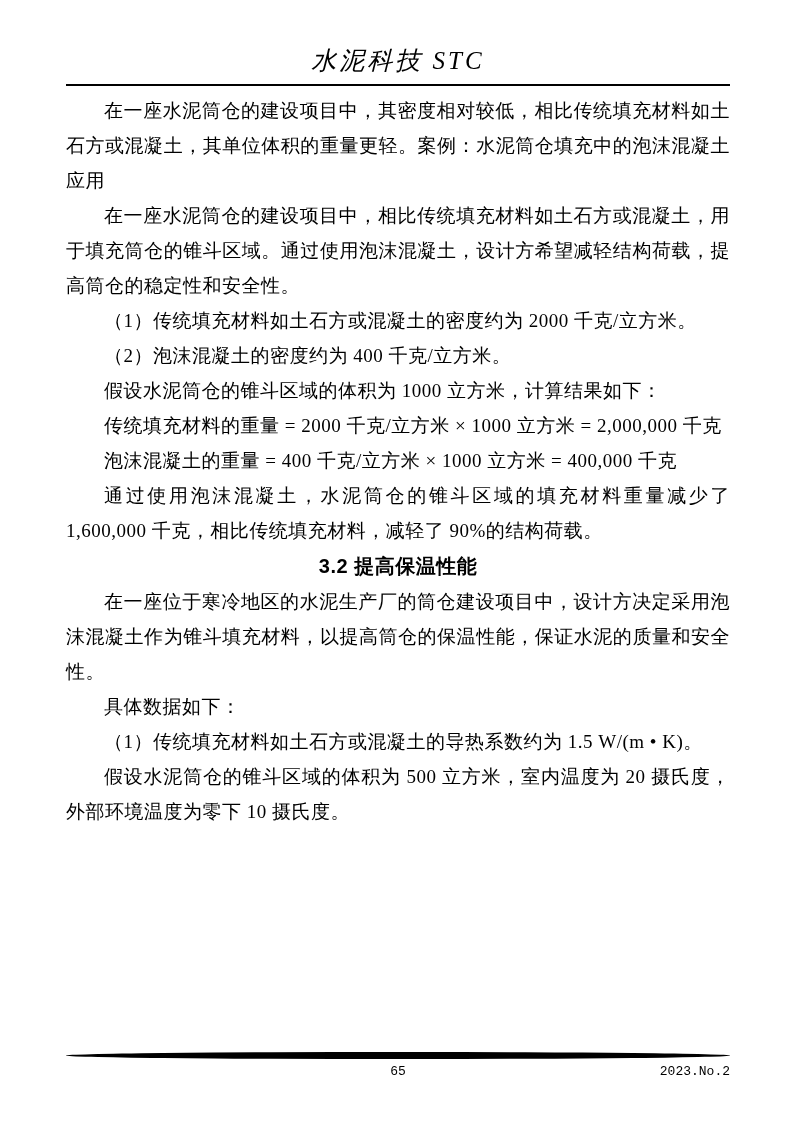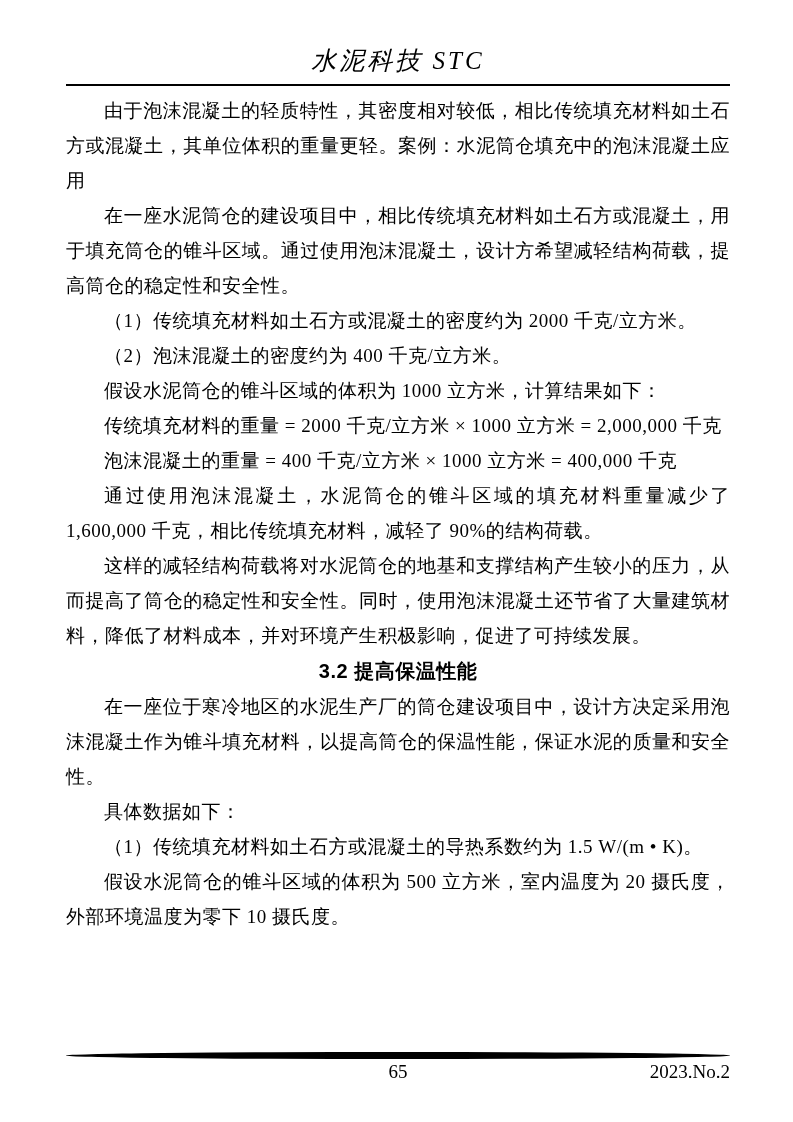--- a/index.html
+++ b/index.html
@@ -64,22 +64,22 @@
   }
   .footer-rule {
     height: 7px;
     background: #000000;
     clip-path: ellipse(50% 50% at 50% 50%);
   }
   .footer-meta {
     position: relative;
     height: 18px;
     margin-top: 4px;
-    font-family: Liberation Serif, serif;
-    font-size: 19px;
+    font-family: Liberation Mono, monospace;
+    font-size: 13px;
     line-height: 18px;
   }
   .page-number {
     position: absolute;
     left: 50%;
     transform: translateX(-50%);
   }
   .issue-number {
     position: absolute;
     right: 0;
@@ -88,29 +88,28 @@
 </head>
 <body>
 
 <div class="page">
 
   <div class="header">
     <div class="journal-title">水泥科技 STC</div>
   </div>
 
   <div class="article">
-    <p>由于泡沫混凝土的轻质特性，其密度相对较低，相比传统填充材料如土石方或混凝土，其单位体积的重量更轻。案例：水泥筒仓填充中的泡沫混凝土应用</p>
+    <p>在一座水泥筒仓的建设项目中，其密度相对较低，相比传统填充材料如土石方或混凝土，其单位体积的重量更轻。案例：水泥筒仓填充中的泡沫混凝土应用</p>
     <p>在一座水泥筒仓的建设项目中，相比传统填充材料如土石方或混凝土，用于填充筒仓的锥斗区域。通过使用泡沫混凝土，设计方希望减轻结构荷载，提高筒仓的稳定性和安全性。</p>
     <p>（1）传统填充材料如土石方或混凝土的密度约为 2000 千克/立方米。</p>
     <p>（2）泡沫混凝土的密度约为 400 千克/立方米。</p>
     <p>假设水泥筒仓的锥斗区域的体积为 1000 立方米，计算结果如下：</p>
     <p>传统填充材料的重量 = 2000 千克/立方米 × 1000 立方米 = 2,000,000 千克</p>
     <p>泡沫混凝土的重量 = 400 千克/立方米 × 1000 立方米 = 400,000 千克</p>
     <p>通过使用泡沫混凝土，水泥筒仓的锥斗区域的填充材料重量减少了 1,600,000 千克，相比传统填充材料，减轻了 90%的结构荷载。</p>
-    <p>这样的减轻结构荷载将对水泥筒仓的地基和支撑结构产生较小的压力，从而提高了筒仓的稳定性和安全性。同时，使用泡沫混凝土还节省了大量建筑材料，降低了材料成本，并对环境产生积极影响，促进了可持续发展。</p>
     <p class="section-heading">3.2 提高保温性能</p>
     <p>在一座位于寒冷地区的水泥生产厂的筒仓建设项目中，设计方决定采用泡沫混凝土作为锥斗填充材料，以提高筒仓的保温性能，保证水泥的质量和安全性。</p>
     <p>具体数据如下：</p>
     <p>（1）传统填充材料如土石方或混凝土的导热系数约为 1.5 W/(m • K)。</p>
     <p>假设水泥筒仓的锥斗区域的体积为 500 立方米，室内温度为 20 摄氏度，外部环境温度为零下 10 摄氏度。</p>
   </div>
 
   <div class="footer">
     <div class="footer-rule"></div>
     <div class="footer-meta">

